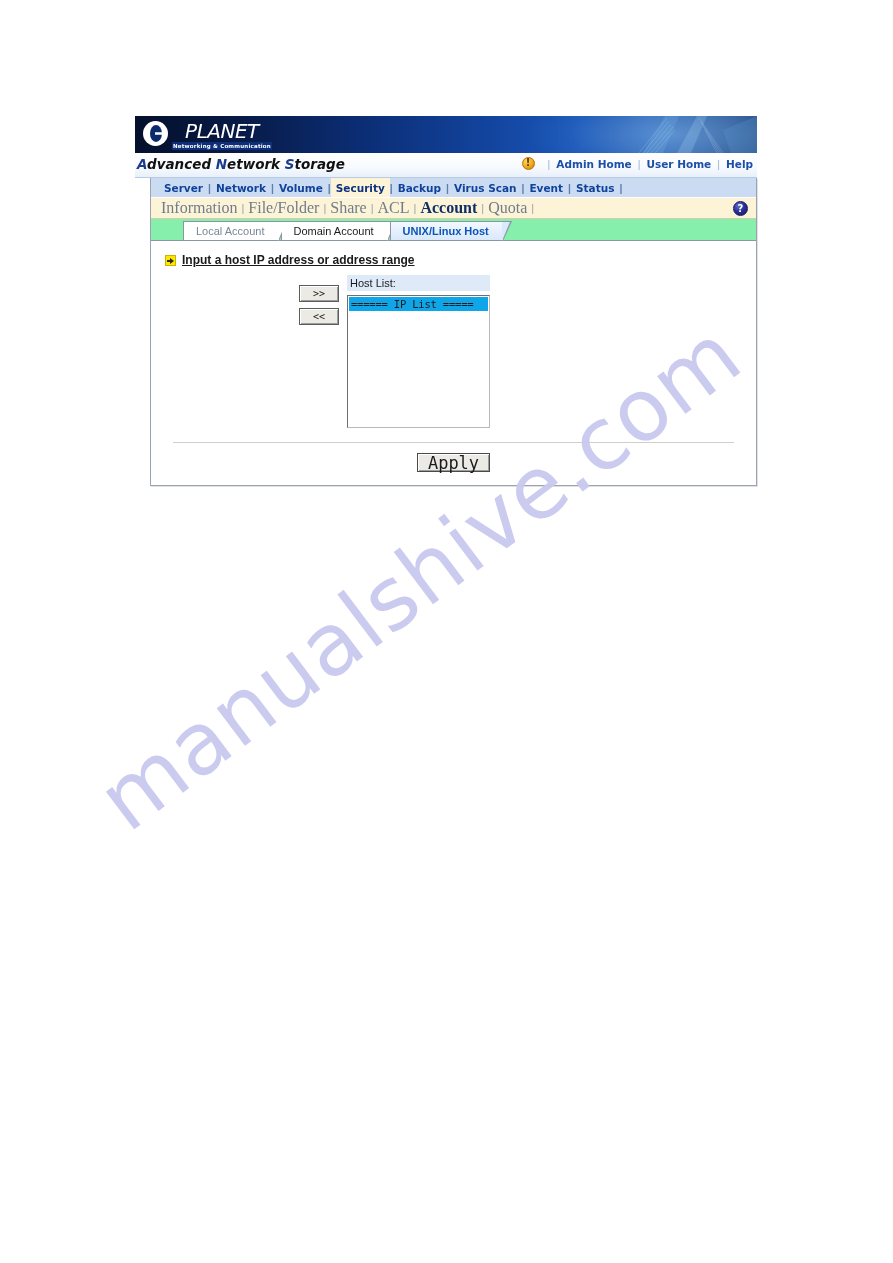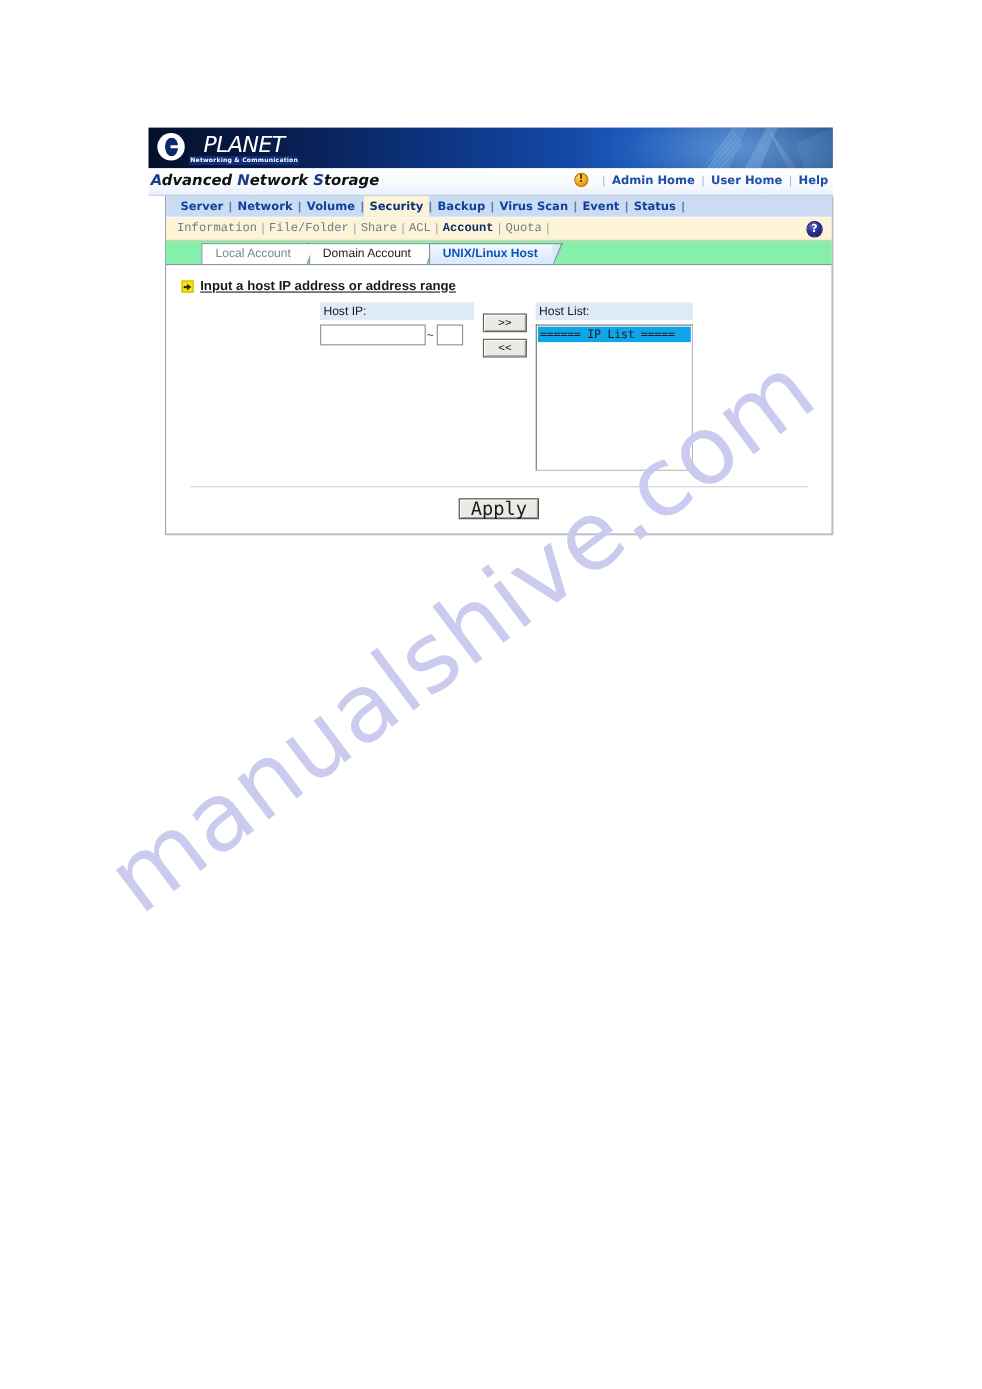--- a/index.html
+++ b/index.html
@@ -216,22 +216,22 @@
     height: 21px;
     background: #fdf3d7;
     border-bottom: 1px solid #d8cba6;
     display: flex;
     align-items: center;
     padding-left: 6px;
     white-space: nowrap;
     position: relative;
   }
   .subnav .sub-item {
-    font-family: Liberation Mono, monospace;
-    font-size: 11px;
+    font-family: Liberation Serif, serif;
+    font-size: 16px;
     color: #6f7d8c;
     padding: 0 4px;
     cursor: pointer;
   }
   .subnav .sub-item.active {
     color: #102e68;
     font-weight: bold;
   }
   .subnav .sub-div {
     color: #9aa4b4;
@@ -572,28 +572,20 @@
 
       <div class="body">
 
         <div class="hint-row">
           <span class="arrow-icon"></span>
           <span class="hint-text">Input a host IP address or address range</span>
         </div>
 
         <div class="form-grid">
 
-          <div class="col-left">
-            <div class="field-head">Host IP:</div>
-            <div class="inputs-row">
-              <input class="txt ip-main" type="text" placeholder="" style="">
-              <span class="tilde">~</span>
-              <input class="txt ip-end" type="text" placeholder="" style="">
-            </div>
-          </div>
 
           <div class="col-btns">
             <button class="xbtn">&gt;&gt;</button>
             <button class="xbtn">&lt;&lt;</button>
           </div>
 
           <div class="col-right">
             <div class="field-head">Host List:</div>
             <div class="listbox">
               <div class="opt">====== IP List =====</div>

